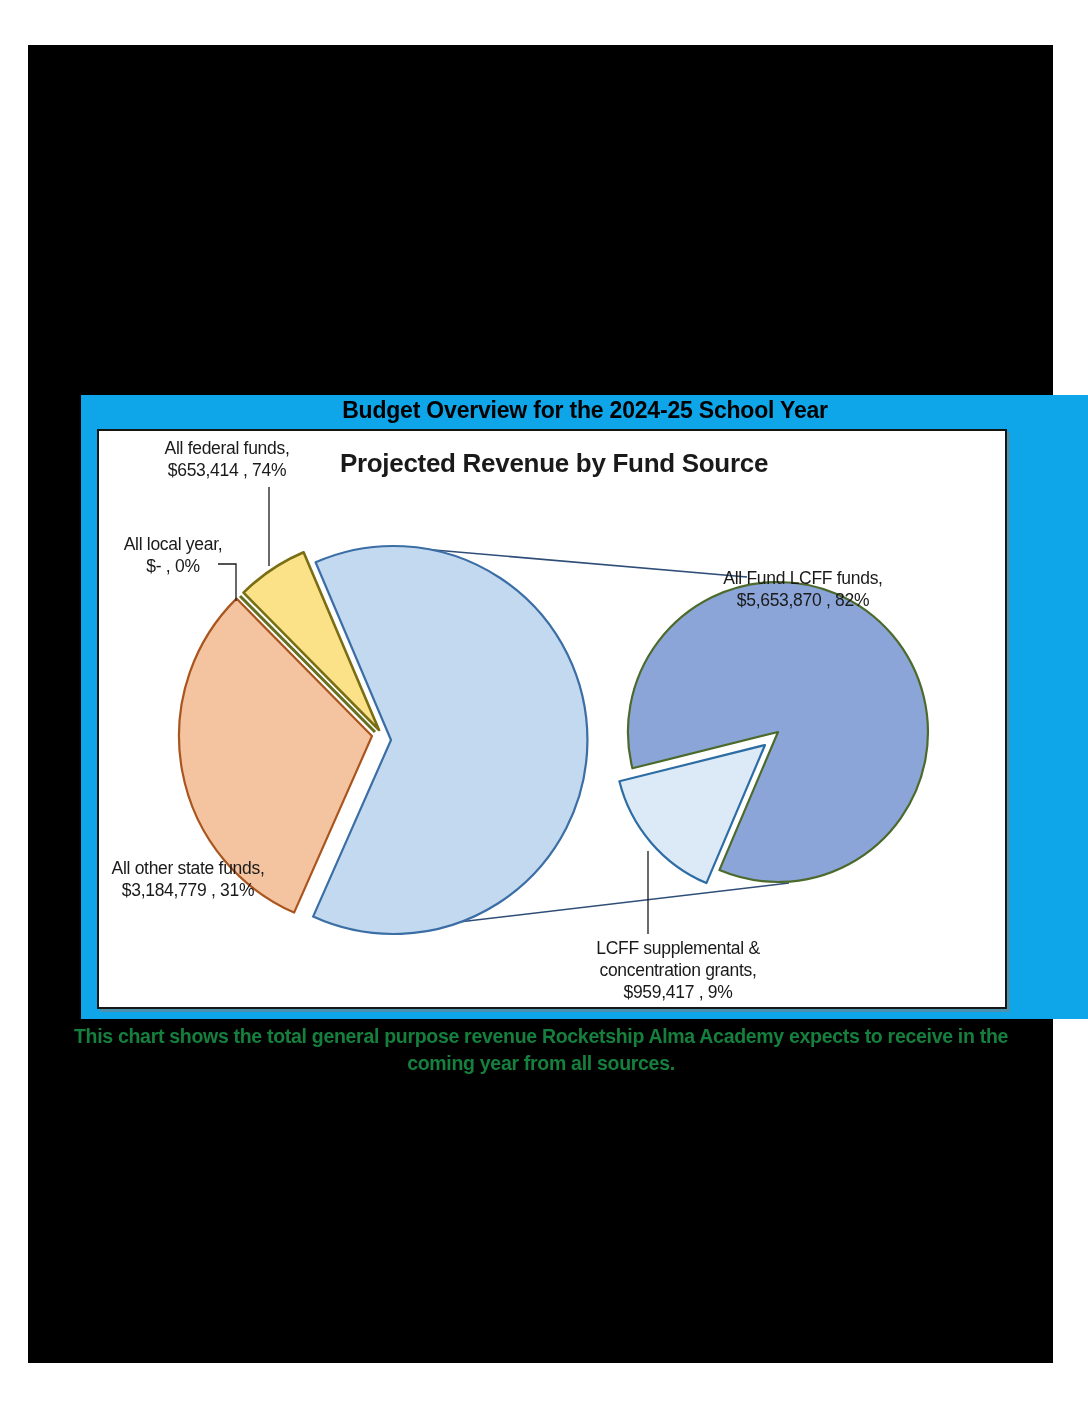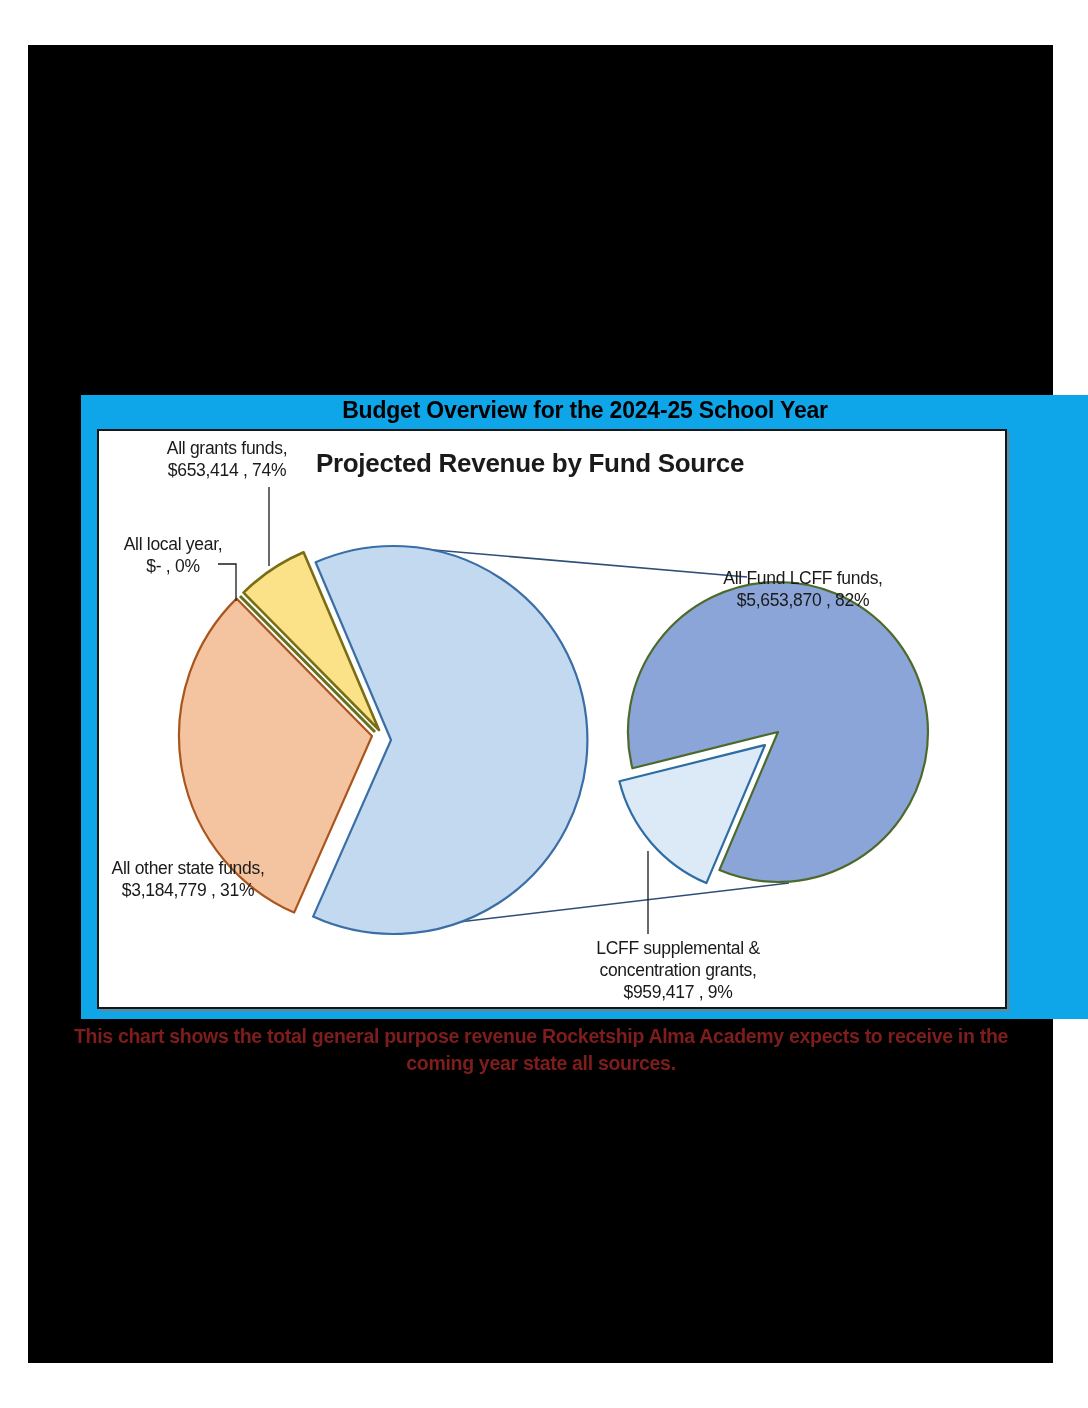--- a/index.html
+++ b/index.html
@@ -16,21 +16,21 @@
     left:0;top:2px;width:100%;text-align:center;
     font-size:23px;font-weight:bold;color:#000000;letter-spacing:-0.2px;
   }
   
   .chart-frame{
     left:16px;top:34px;width:906px;height:576px;background:#ffffff;
     border:2px solid #161616;
     box-shadow:3px 3px 0 rgba(130,130,130,0.55);
   }
   .chart-title{
-    left:431px;top:17px;transform:translateX(-50%);
+    left:455px;top:17px;transform:translateX(-50%);
     font-size:26px;font-weight:bold;color:#1a1a1a;white-space:nowrap;
     letter-spacing:-0.3px;
   }
   .chart-label{
     transform:translateX(-50%);
     font-size:17.5px;line-height:22px;letter-spacing:-0.3px;
     color:#1a1a1a;text-align:center;white-space:nowrap;
   }
   .pie-svg{left:0;top:0;}
   
@@ -68,21 +68,21 @@
       <path d="M 666 314 L 607.4 452.1 A 150 150 0 0 1 520.4 350.3 Z" fill="#DCE9F6" stroke="#2E6DA4" stroke-width="2.2" stroke-linejoin="round"></path>
 
       <line x1="170" y1="56" x2="170" y2="135" stroke="#1a1a1a" stroke-width="1.3"></line>
       <polyline points="119,133 137,133 137,170" fill="none" stroke="#1a1a1a" stroke-width="1.3"></polyline>
       <line x1="549" y1="420" x2="549" y2="503" stroke="#1a1a1a" stroke-width="1.3"></line>
     </svg>
 
     <div class="abs chart-title">Projected Revenue by Fund Source</div>
 
     <div class="abs chart-label" style="left:128px;top:6px;">
-      <div>All grants funds,</div>
+      <div>All federal funds,</div>
       <div>$653,414 , 74%</div>
     </div>
 
     <div class="abs chart-label" style="left:74px;top:102px;">
       <div>All local year,</div>
       <div>$-   , 0%</div>
     </div>
 
     <div class="abs chart-label" style="left:89px;top:426px;text-align:center;">
       <div>All other state funds,</div>
@@ -97,16 +97,16 @@
 
     <div class="abs chart-label" style="left:579px;top:506px;">
       <div>LCFF supplemental &amp;</div>
       <div>concentration grants,</div>
       <div>$959,417 , 9%</div>
     </div>
 
   </div>
 </div>
 
-<div class="abs caption" style="color: #7f1d1d;">
+<div class="abs caption" style="color: #15803d;">
   <div>This chart shows the total general purpose revenue Rocketship Alma Academy expects to receive in the</div>
-  <div>coming year state all sources.</div>
+  <div>coming year from all sources.</div>
 </div>
 
 </body></html>

